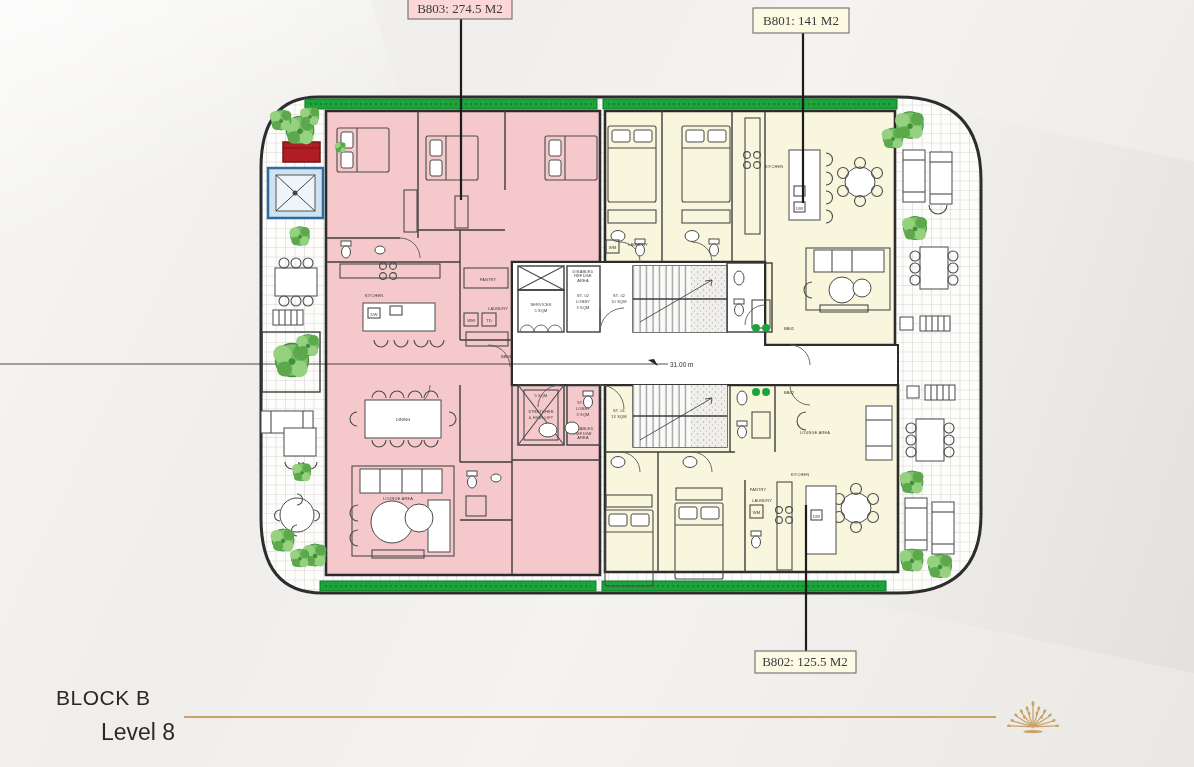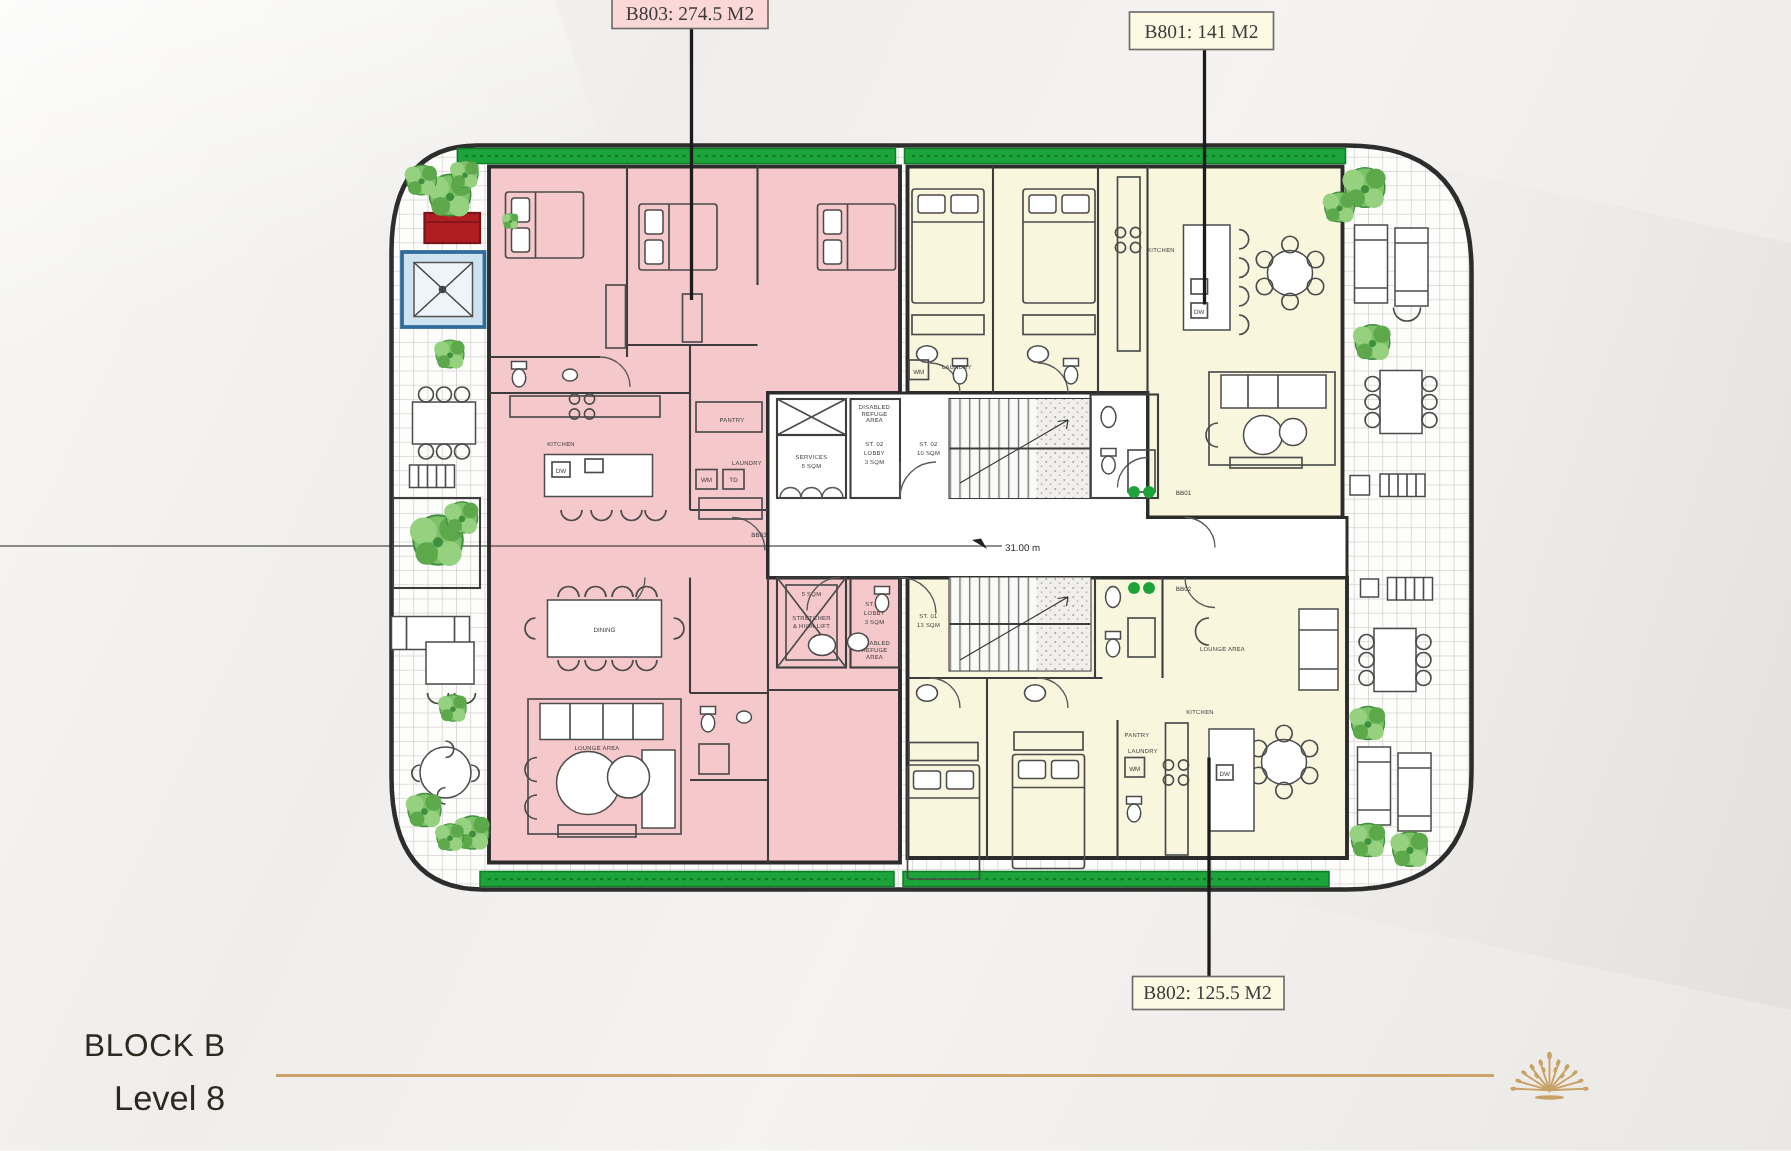--- a/index.html
+++ b/index.html
@@ -435,21 +435,21 @@
     <text x="801" y="25" class="boxlabel">B801: 141 M2</text>
   </g>
   <g>
     <line x1="806" y1="651" x2="806" y2="505" class="leader"></line>
     <rect x="755" y="651" width="101" height="22" class="labelbox" fill="#fcfae3"></rect>
     <text x="805" y="666" class="boxlabel">B802: 125.5 M2</text>
   </g>
 </svg>
 
 <div id="footer-title" style="color: rgb(46, 41, 32);">BLOCK B</div>
-<div id="footer-level" style="color: rgb(46, 41, 32);">Level 8</div>
+<div id="footer-level" style="color: rgb(46, 41, 32); margin-left: 25px;">Level 8</div>
 <div id="footer-rule" style="background: rgb(201, 163, 106);"></div>
 <svg id="footer-logo" width="58" height="62" viewBox="-30 -2 60 44">
   <g stroke="#c9a266" fill="none" stroke-width="1.3" stroke-linecap="round">
     <line x1="0" y1="27" x2="0" y2="3"></line>
     <path d="M0,26 L-6,8 M0,26 L6,8 M0,26 L-12,11 M0,26 L12,11 M0,26 L-17,15 M0,26 L17,15 M0,26 L-21,20 M0,26 L21,20 M0,26 L-24,25 M0,26 L24,25"></path>
   </g>
   <g fill="#c9a266">
     <ellipse cx="0" cy="2" rx="1.6" ry="2.6"></ellipse>
     <ellipse cx="-6" cy="7" rx="1.4" ry="2.3" transform="rotate(-18 -6 7)"></ellipse>
     <ellipse cx="6" cy="7" rx="1.4" ry="2.3" transform="rotate(18 6 7)"></ellipse>

